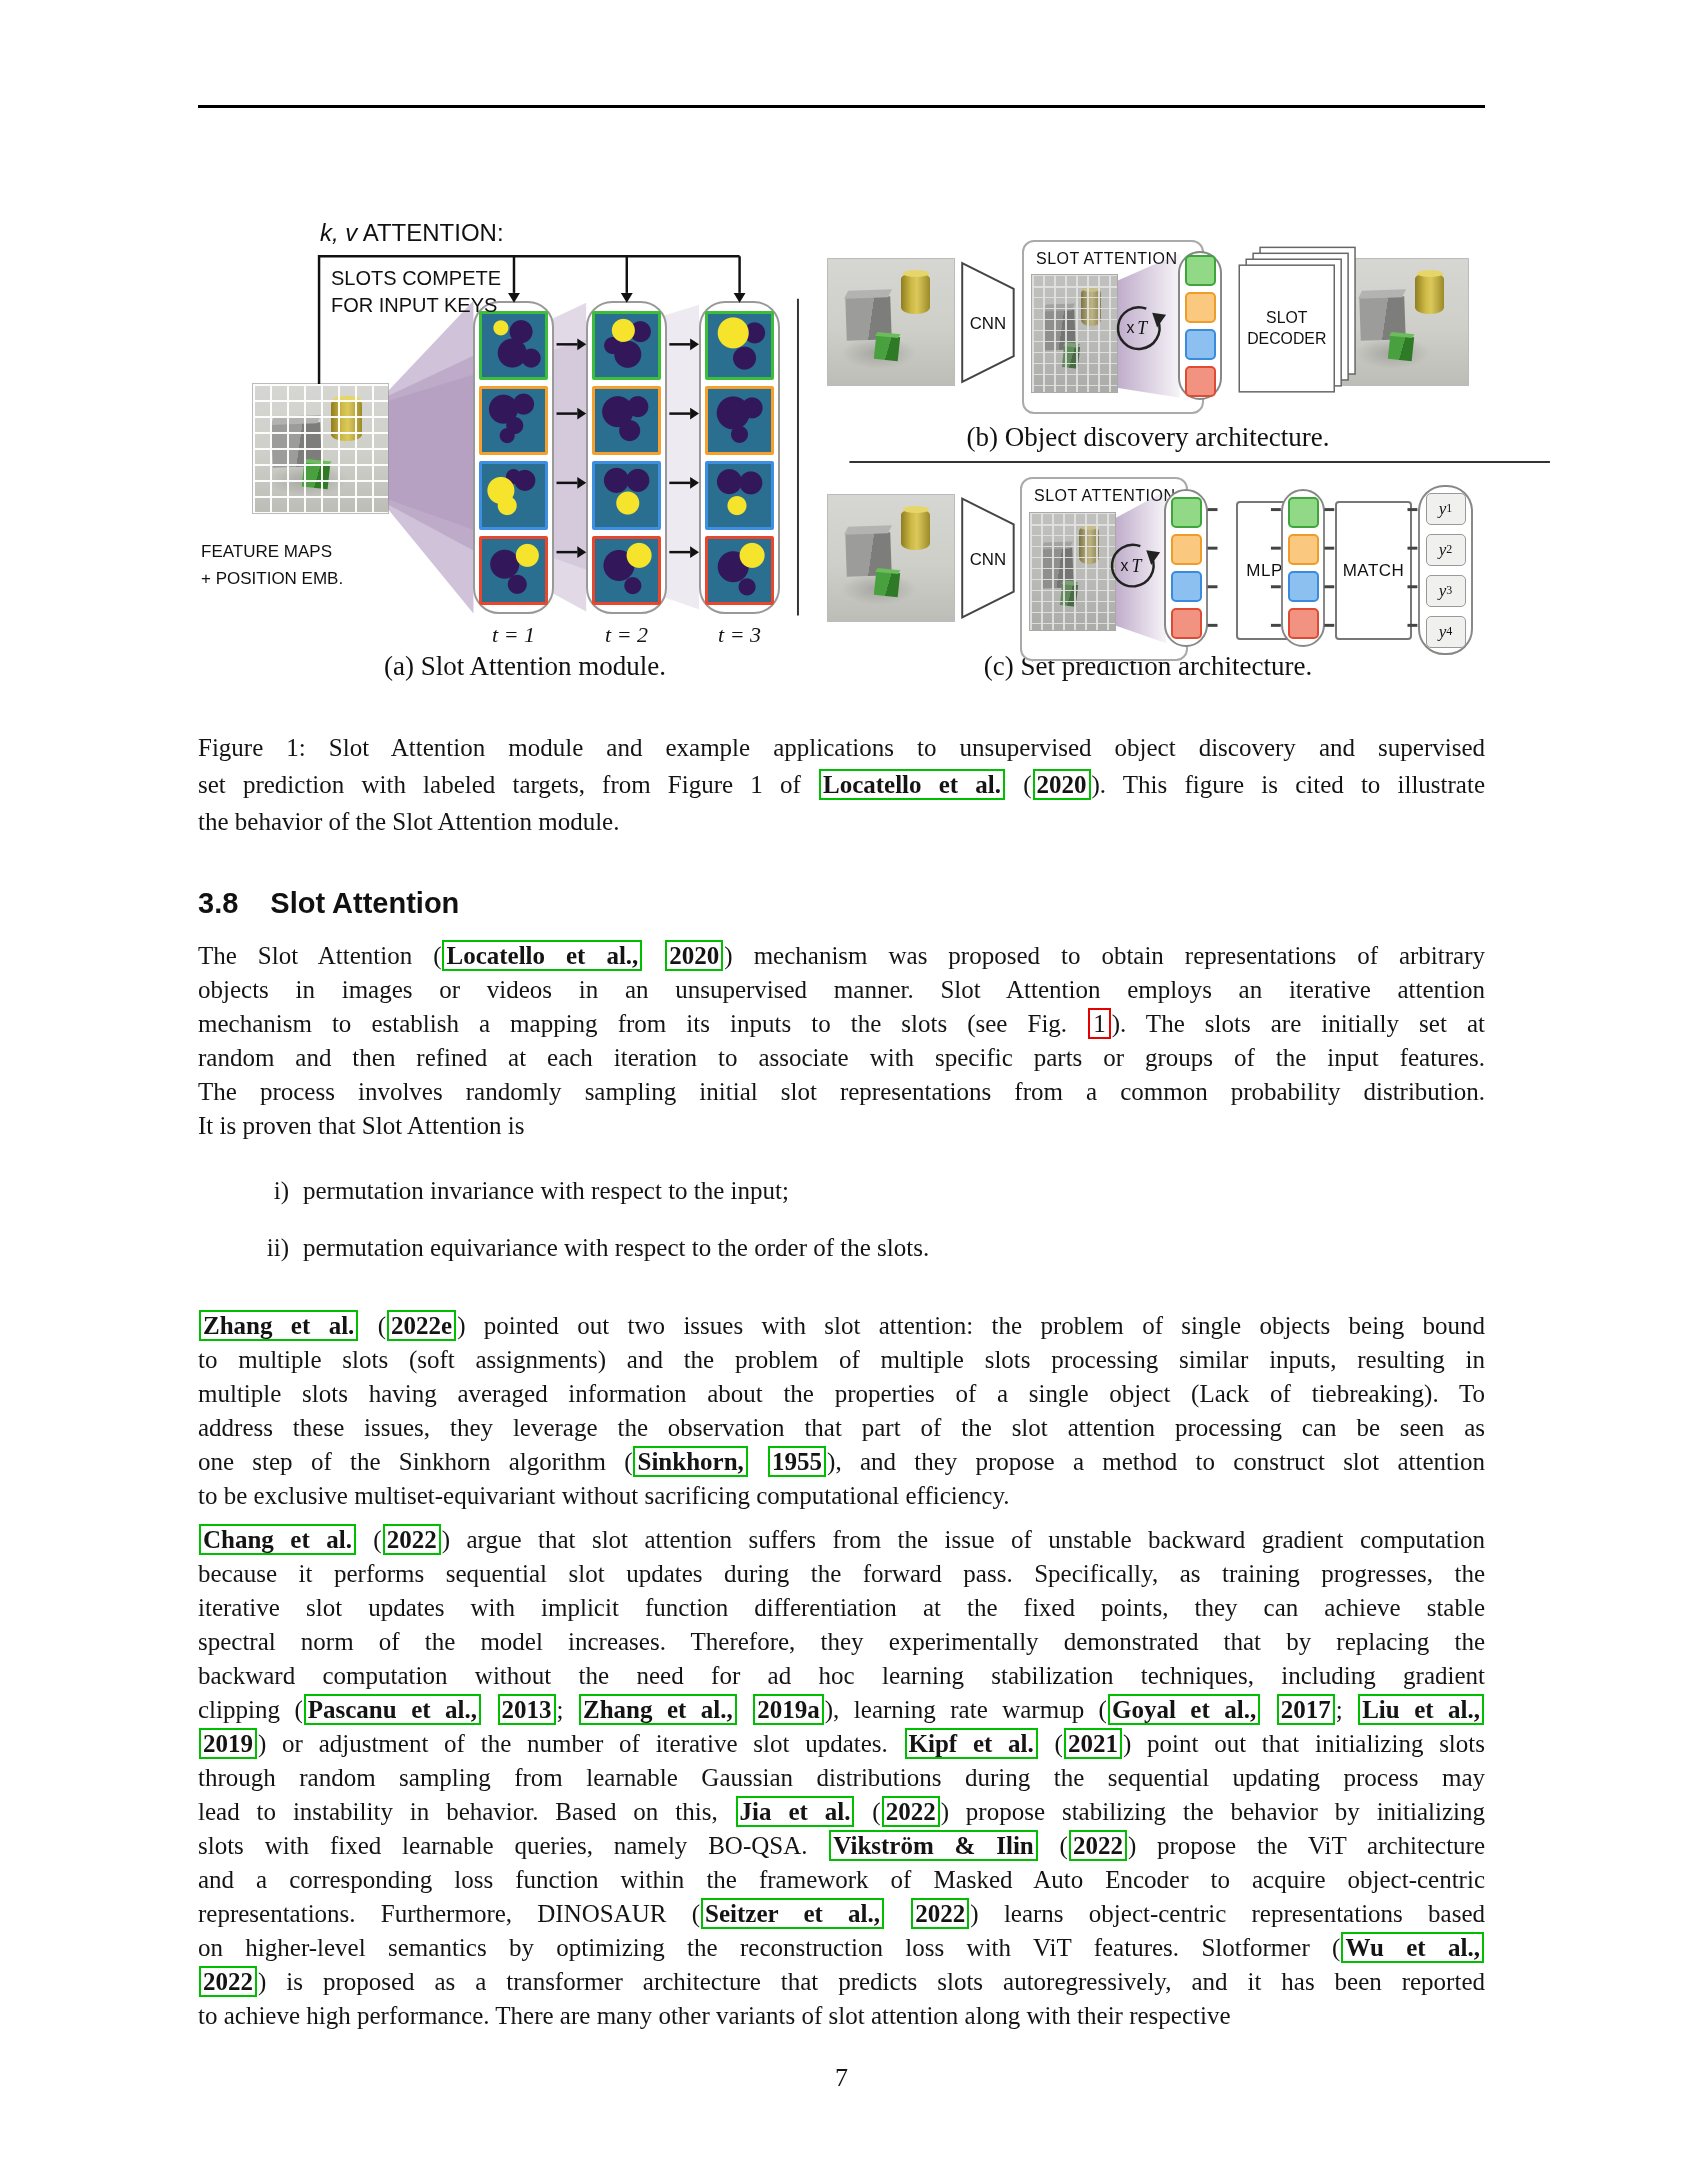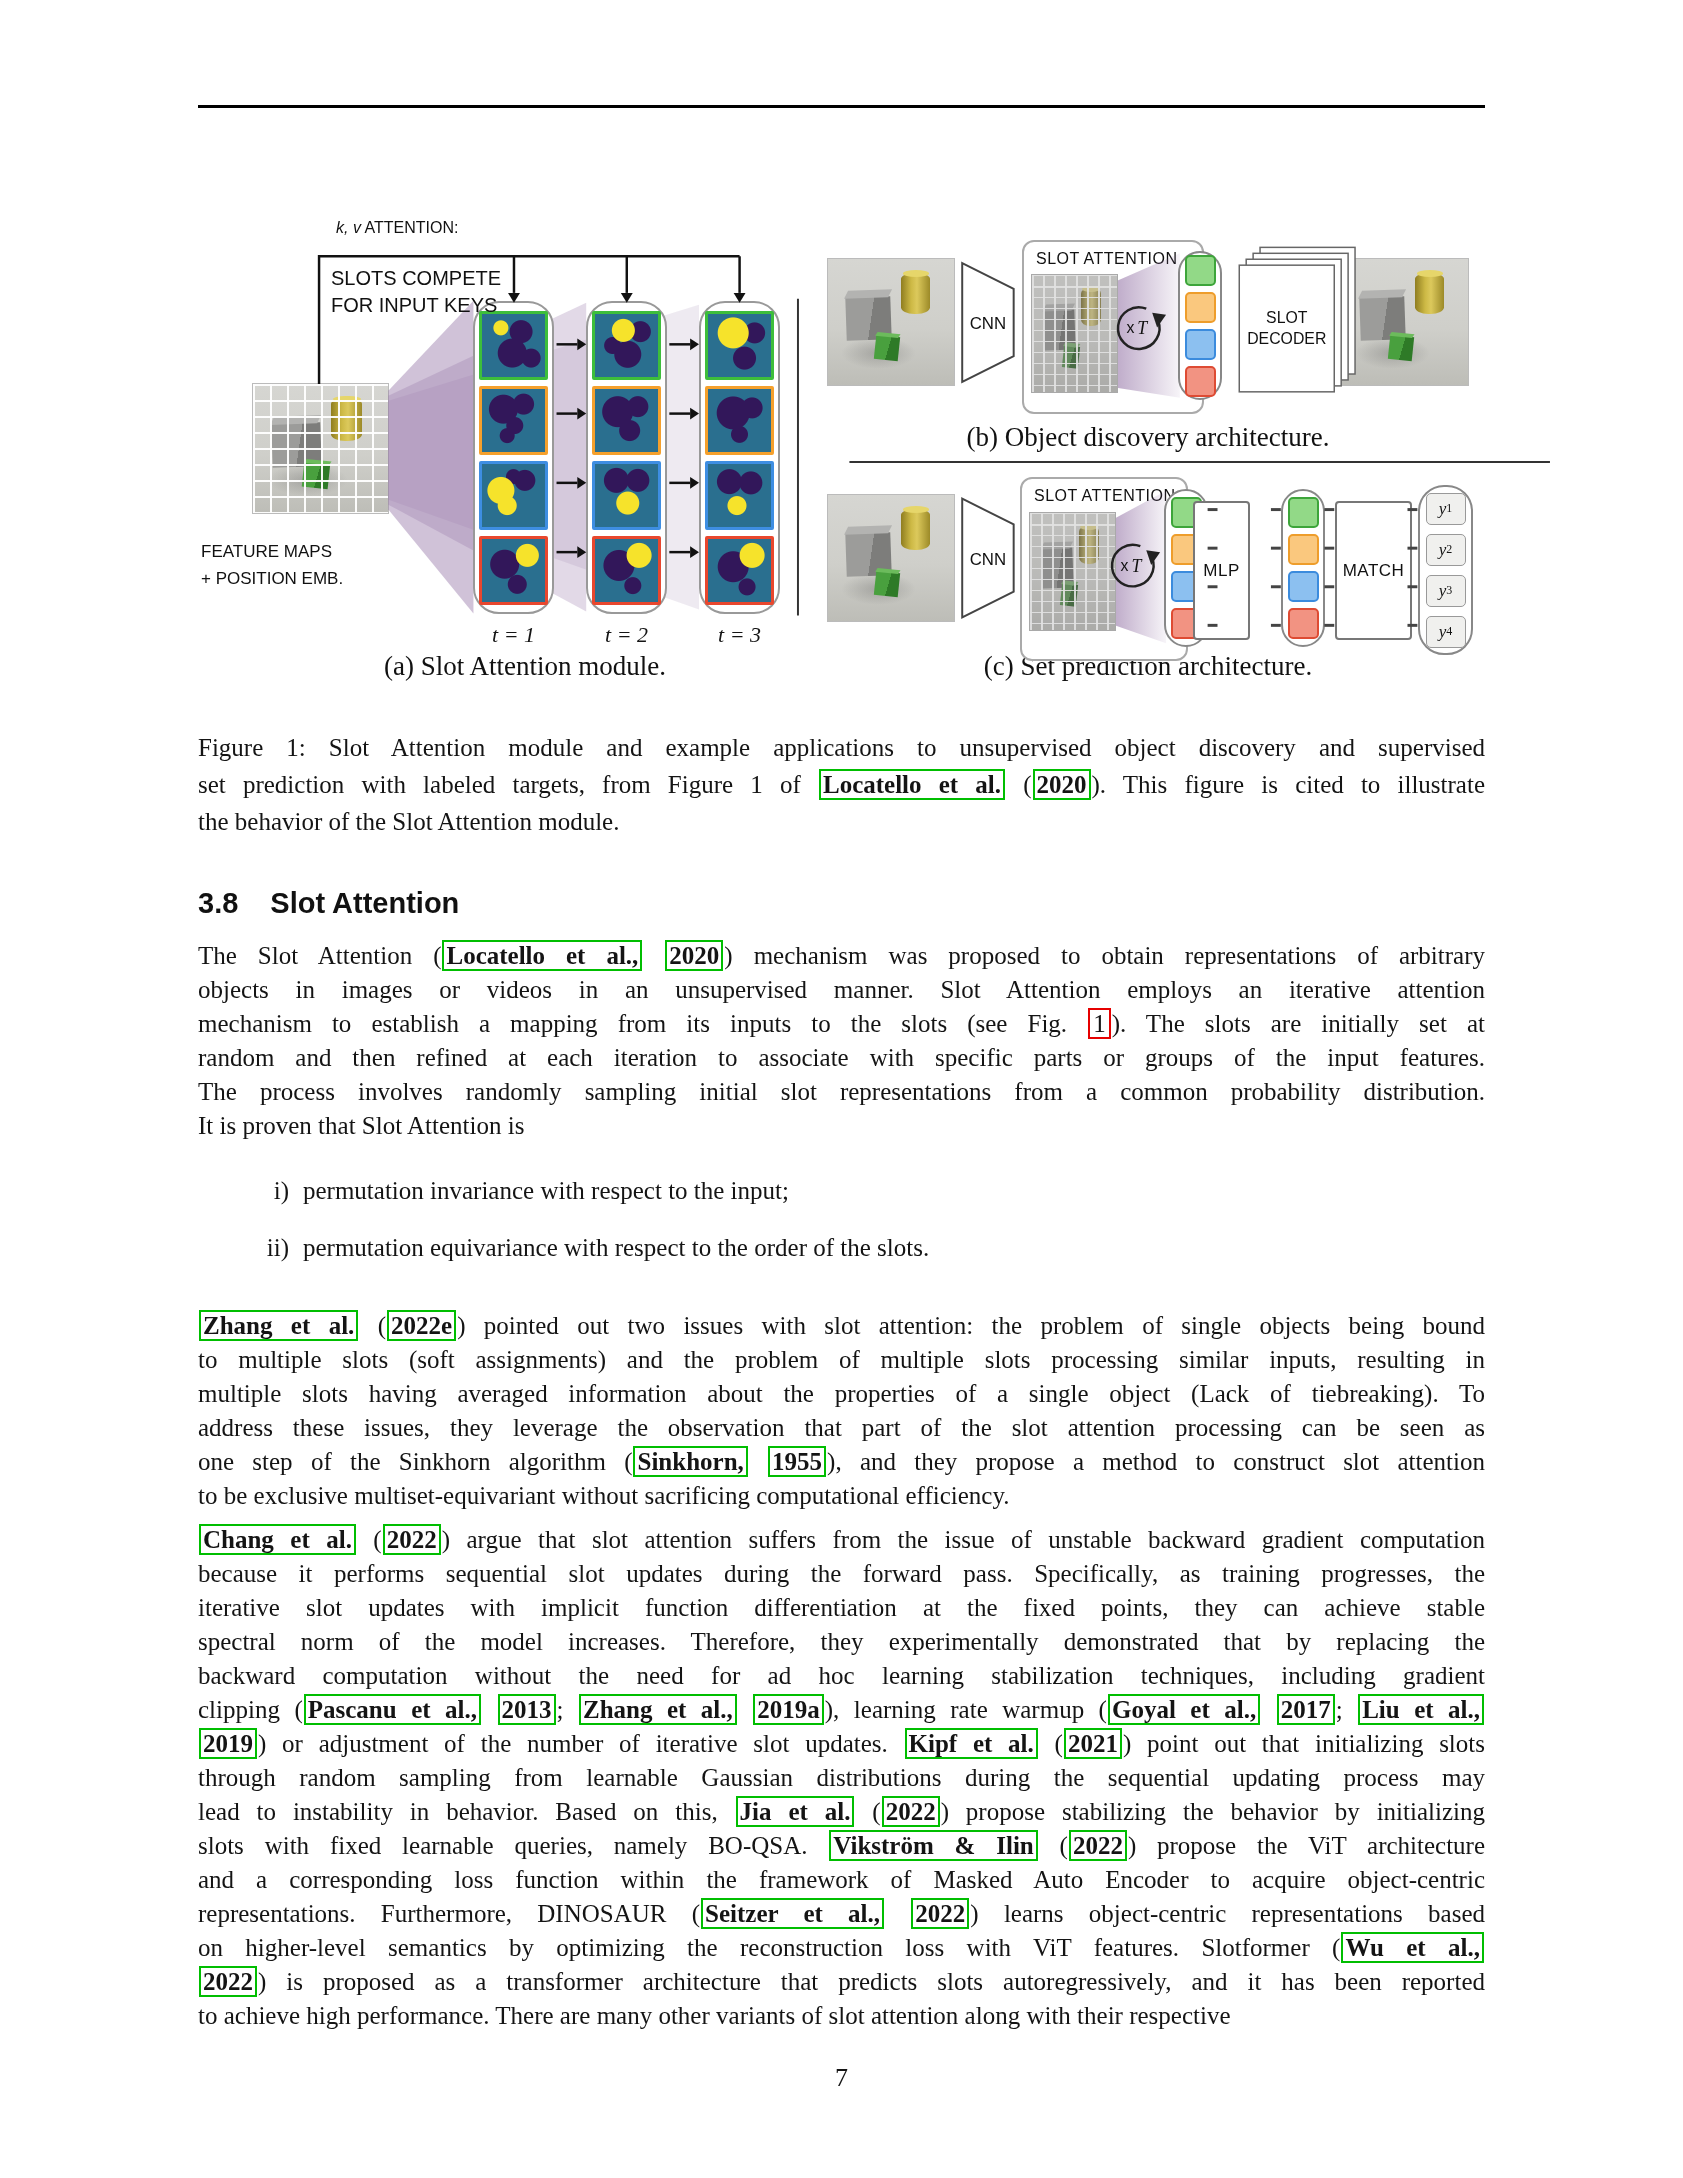--- a/index.html
+++ b/index.html
@@ -55,21 +55,21 @@
       background:radial-gradient(ellipse at center,rgba(60,60,60,.25),transparent 70%);}
   .muted{filter:grayscale(.45) brightness(.93) contrast(.9);}
   .gridover{position:absolute;inset:0;
       background-image:repeating-linear-gradient(to right,rgba(255,255,255,.95) 0 2px,transparent 2px 17px),
                        repeating-linear-gradient(to bottom,rgba(255,255,255,.95) 0 2px,transparent 2px 16px);}
   .finegrid{position:absolute;inset:0;
       background-image:repeating-linear-gradient(to right,rgba(255,255,255,.9) 0 1.5px,transparent 1.5px 11px),
                        repeating-linear-gradient(to bottom,rgba(255,255,255,.9) 0 1.5px,transparent 1.5px 11px);}
 
   
-  #kv-label{left:336px;top:219px;font-size:16px;}
+  #kv-label{left:320px;top:219px;font-size:24px;}
   #compete-label{left:331px;top:265px;font-size:20px;line-height:27px;}
   #feat-label{left:201px;top:538px;font-size:17px;line-height:27px;}
   .tlabel{position:absolute;top:622px;width:81px;text-align:center;font-size:22px;font-style:italic;}
 
   
   .slotcol{position:absolute;top:301px;width:81px;height:313px;background:#fff;border:2px solid #999;
            border-radius:26px;z-index:3;display:flex;flex-direction:column;align-items:center;
            justify-content:center;gap:6px;box-sizing:border-box;}
   .amap{width:63px;height:63px;border:3px solid #888;border-radius:2px;background-color:#2a6f8f;
         background-repeat:no-repeat;box-sizing:content-box;}
@@ -216,21 +216,21 @@
       <div class="cyl-yellow"></div>
       <div class="cube-green"></div>
       <div class="finegrid"></div>
     </div>
     <div id="pillC1" class="pill" style="left:1164px;top:489px;height:158px;">
         <div class="sq" style="background: rgb(146, 217, 135); border-color: rgb(61, 165, 58);"></div>
         <div class="sq" style="background: rgb(250, 200, 126); border-color: rgb(238, 157, 43);"></div>
         <div class="sq" style="background: rgb(140, 192, 240); border-color: rgb(59, 139, 221);"></div>
         <div class="sq" style="background: rgb(242, 147, 130); border-color: rgb(222, 75, 51);"></div>
       </div>
-    <div class="wbox fig-sans" style="left:1193px;top:501px;width:53px;height:135px;">
+    <div class="wbox fig-sans" style="left:1236px;top:501px;width:53px;height:135px;">
         <span>MLP</span>
       </div>
     <div id="pillC2" class="pill" style="left:1281px;top:489px;height:158px;">
         <div class="sq" style="background: rgb(146, 217, 135); border-color: rgb(61, 165, 58);"></div>
         <div class="sq" style="background: rgb(250, 200, 126); border-color: rgb(238, 157, 43);"></div>
         <div class="sq" style="background: rgb(140, 192, 240); border-color: rgb(59, 139, 221);"></div>
         <div class="sq" style="background: rgb(242, 147, 130); border-color: rgb(222, 75, 51);"></div>
       </div>
     <div class="wbox fig-sans" style="left:1335px;top:501px;width:73px;height:135px;">
         <span>MATCH</span>

